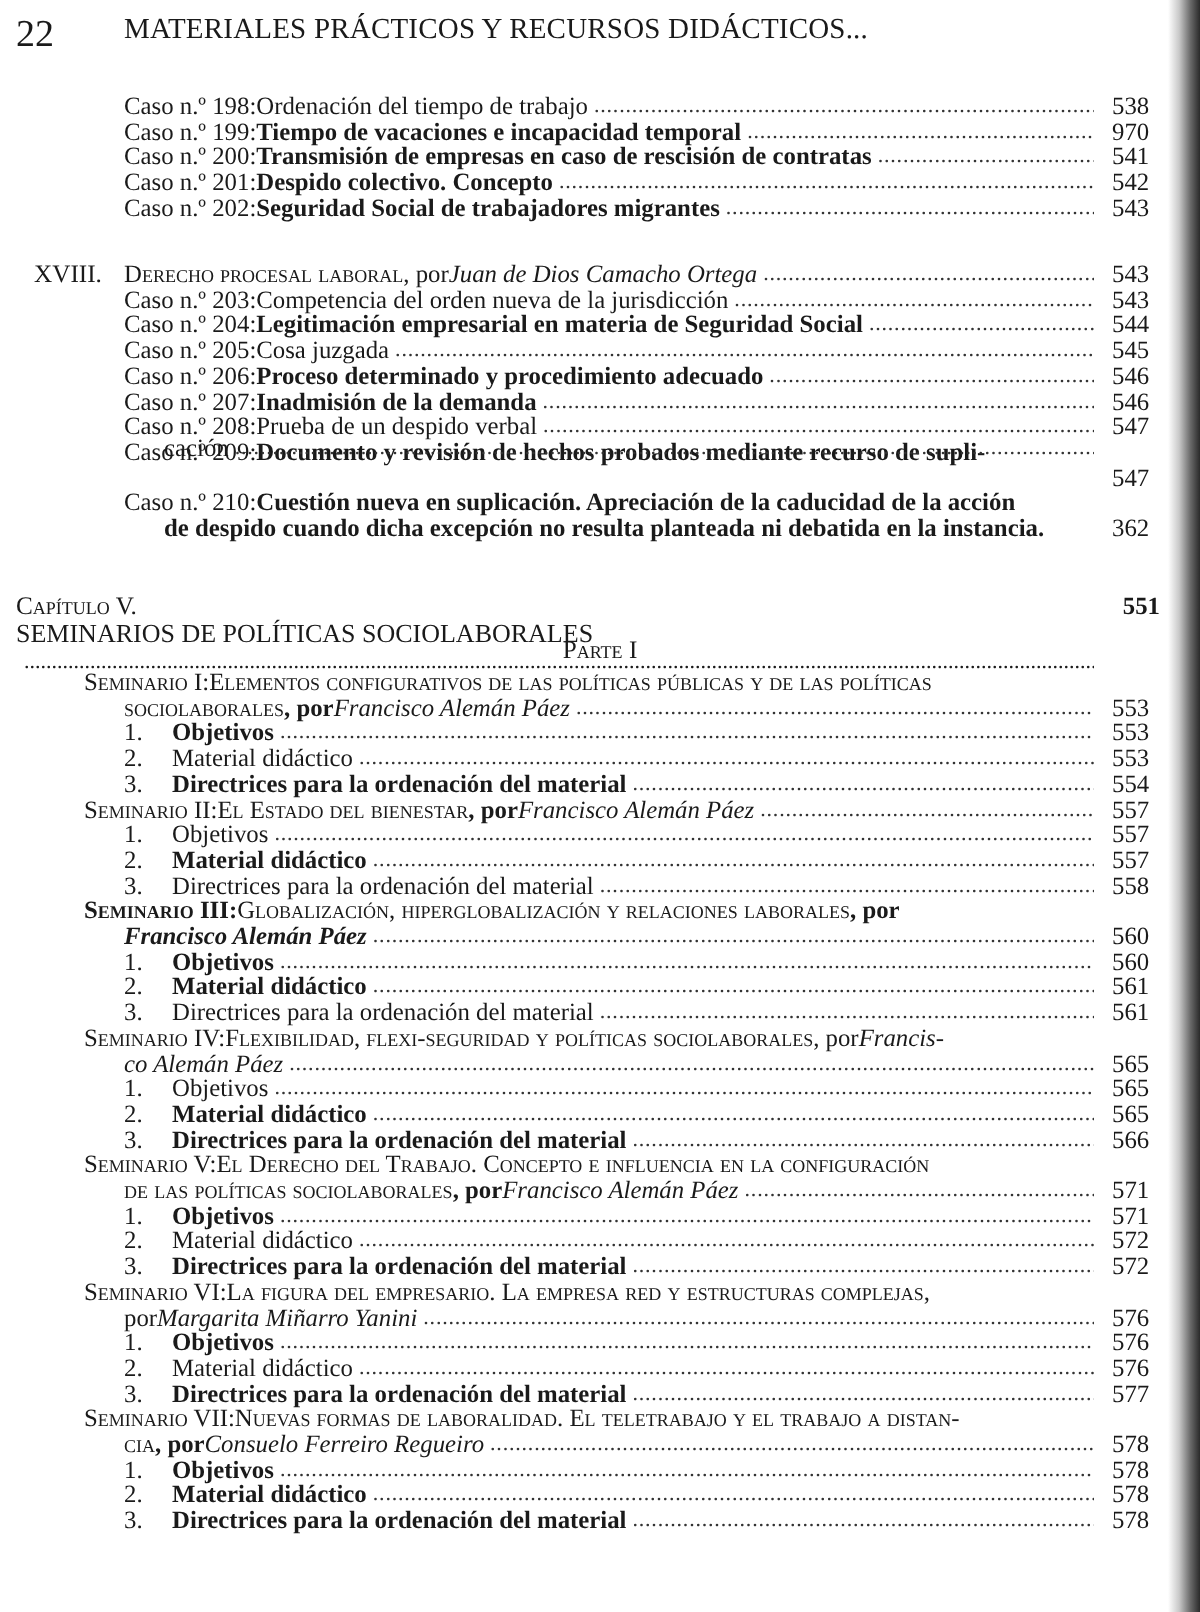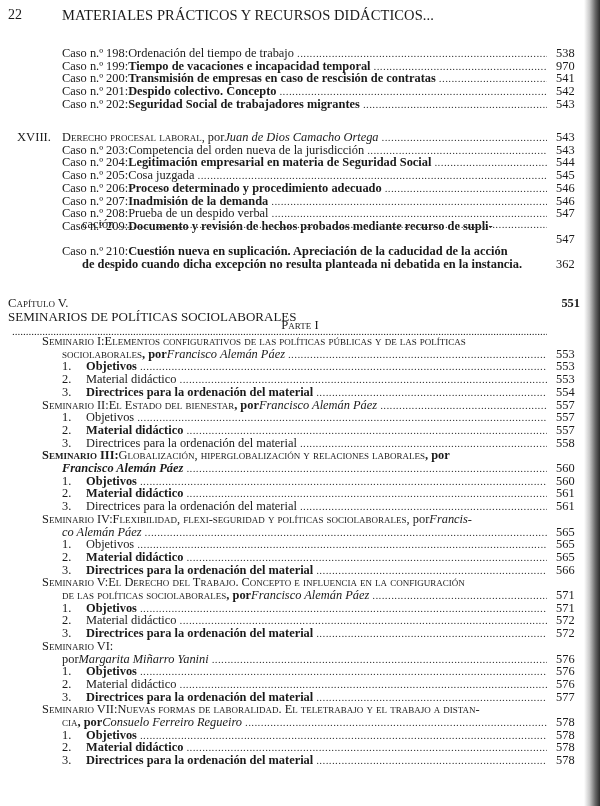--- a/index.html
+++ b/index.html
@@ -1,20 +1,20 @@
 <!DOCTYPE html>
 <html><head>
 <meta charset="utf-8">
 <style>
   html,body{margin:0;padding:0;}
   body{width:600px;height:806px;background:#ffffff;position:relative;overflow:hidden;
        font-family:"Liberation Serif","DejaVu Serif",serif;color:#1a1a1a;}
   .binding{position:absolute;right:0;top:0;width:16px;height:806px;
        background:linear-gradient(to right,rgba(255,255,255,0) 0%,#c8c8c8 35%,#6a6a6a 70%,#2a2a2a 100%);}
-  .page-num{position:absolute;left:8px;top:7px;font-size:14px;}
+  .page-num{position:absolute;left:8px;top:7px;font-size:19px;}
   .running-head{position:absolute;left:62px;top:7px;font-size:14.5px;letter-spacing:0.1px;}
   .line{position:absolute;font-size:12.4px;line-height:13px;white-space:nowrap;display:flex;}
   .line .t{white-space:nowrap;}
   .line .dots{flex:1;overflow:hidden;white-space:nowrap;margin:0 4px 0 3px;color:#333;font-size:11px;letter-spacing:0.4px;}
   .line .dots::after{content:"......................................................................................................................................................................................................................................";}
   .pg{position:absolute;left:556px;width:24px;text-align:left;font-size:12.4px;line-height:13px;}
   .b{font-weight:bold;text-align:right;}
   .i{font-style:italic;}
   .sc{font-variant:small-caps;}
   .roman{position:absolute;left:17px;font-size:12.6px;line-height:13px;}
@@ -266,20 +266,21 @@
     </div>
     <div class="pg" style="top: 614.4px;">572</div>
     <div class="line" style="top: 627.1px; left: 62px; width: 489px;">
       <span class="num">3.</span>
       <span class="t b">Directrices para la ordenación del material</span>
       <span class="dots"></span>
     </div>
     <div class="pg" style="top: 627.1px;">572</div>
     <div class="line" style="top: 639.8px; left: 42px; width: 509px;">
       <span class="t sc">Seminario VI: </span>
+      <span class="t sc">La figura del empresario. La empresa red y estructuras complejas,</span>
     </div>
     <div class="line" style="top: 652.5px; left: 62px; width: 489px;">
       <span class="t">por </span>
       <span class="t i">Margarita Miñarro Yanini</span>
       <span class="dots"></span>
     </div>
     <div class="pg" style="top: 652.5px;">576</div>
     <div class="line" style="top: 665.2px; left: 62px; width: 489px;">
       <span class="num">1.</span>
       <span class="t b">Objetivos</span>

